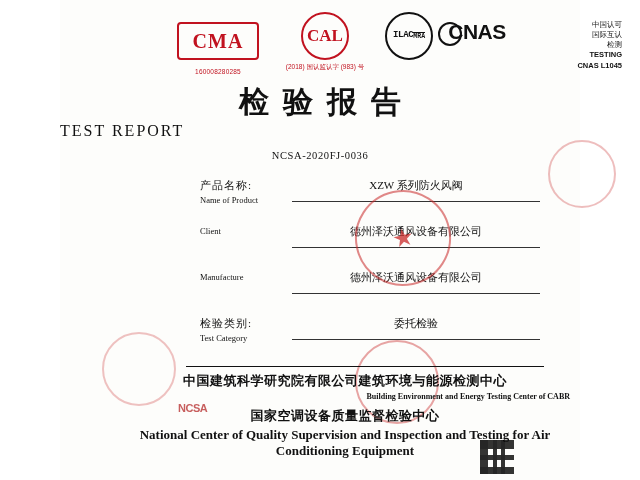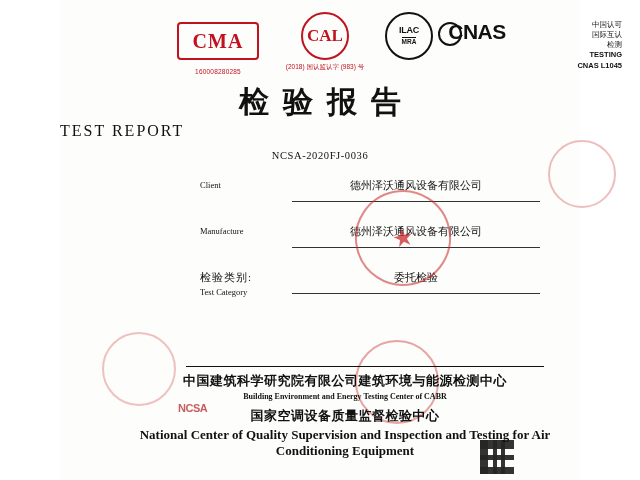--- a/index.html
+++ b/index.html
@@ -82,23 +82,23 @@
     font-family: "Liberation Sans", sans-serif;
   }
 
   .mark-ilac { left: 208px; top: 0px; width: 62px; }
   .ilac-ring {
     width: 44px; height: 44px;
     border: 2.5px solid #111;
     color: #111;
     font-size: 9px;
     margin: 0 auto;
-    flex-direction: column;
+    flex-direction: row;
     line-height: 1.05;
-    font-family: Liberation Sans, sans-serif;
+    font-family: Liberation Mono, monospace;
   }
   .ilac-ring .l1 { font-size: 9px; letter-spacing: -0.3px; }
   .ilac-ring .l2 { font-size: 6.5px; border-top: 1px solid #111; margin-top: 1px; padding-top: 1px; }
 
   .mark-cnas { left: 262px; top: 8px; width: 90px; }
   .cnas-text {
     font-family: "Liberation Sans", sans-serif;
     font-size: 21px;
     font-weight: bold;
     letter-spacing: -0.5px;
@@ -221,20 +221,21 @@
     font-weight: bold;
     letter-spacing: 0.5px;
     color: #111;
   }
   .f-en1 {
     font-family: "Liberation Serif", serif;
     font-size: 8px;
     font-weight: bold;
     color: #111;
     margin-top: 2px;
+    text-align: right;
   }
   .f-cn2 {
     font-family: "Liberation Serif", serif;
     font-size: 13px;
     font-weight: bold;
     letter-spacing: 0.5px;
     color: #111;
     margin-top: 6px;
   }
   .f-en2 {
@@ -358,20 +359,27 @@
       </div>
 
     </div>
 
     <div class="title-cn">检验报告</div>
     <div class="title-en">TEST REPORT</div>
     <div class="report-no">NCSA-2020FJ-0036</div>
 
     <div class="fields">
 
+      <div class="field-row">
+        <div class="field-label">
+          <span class="cn">产品名称:</span>
+          <span class="en">Name of Product</span>
+        </div>
+        <div class="field-value">XZW 系列防火风阀</div>
+      </div>
 
       <div class="field-row">
         <div class="field-label">
           <span class="en">Client</span>
         </div>
         <div class="field-value">德州泽沃通风设备有限公司</div>
       </div>
 
       <div class="field-row">
         <div class="field-label">

